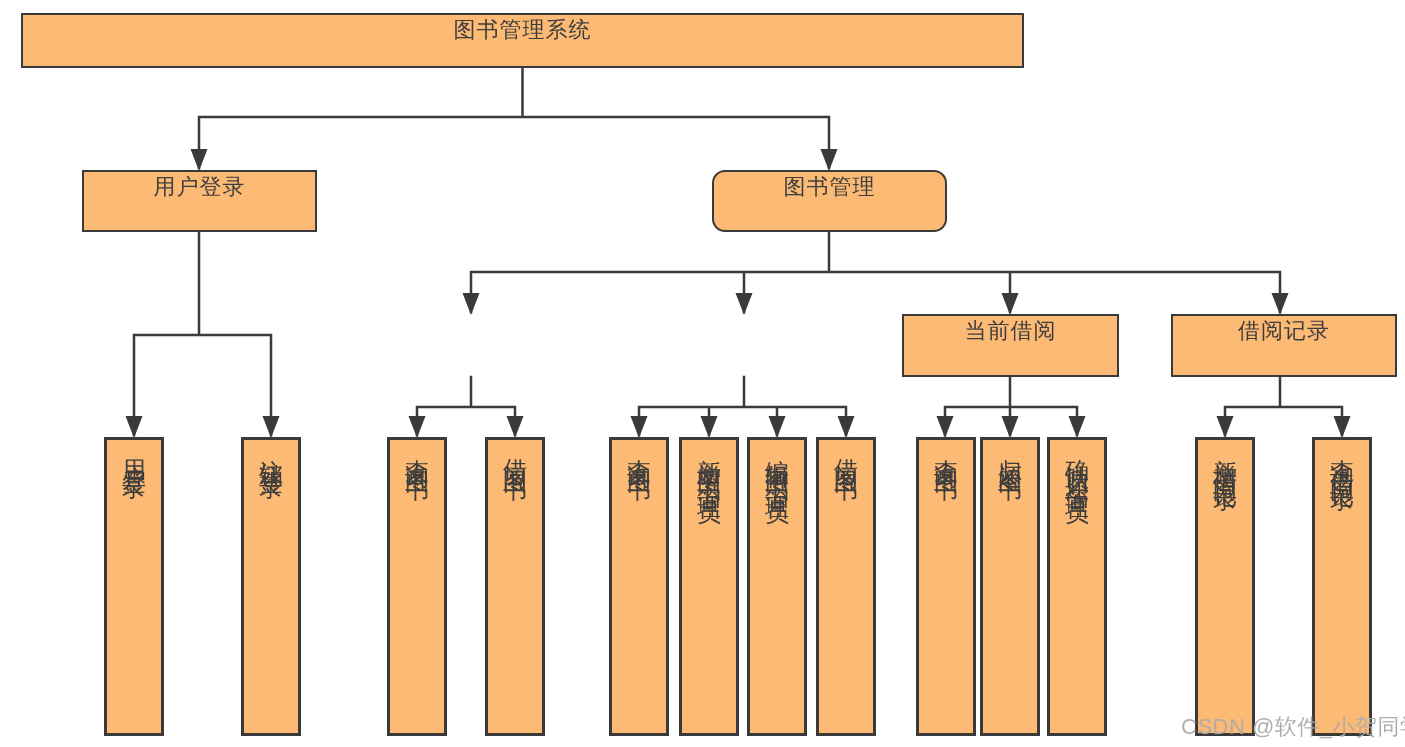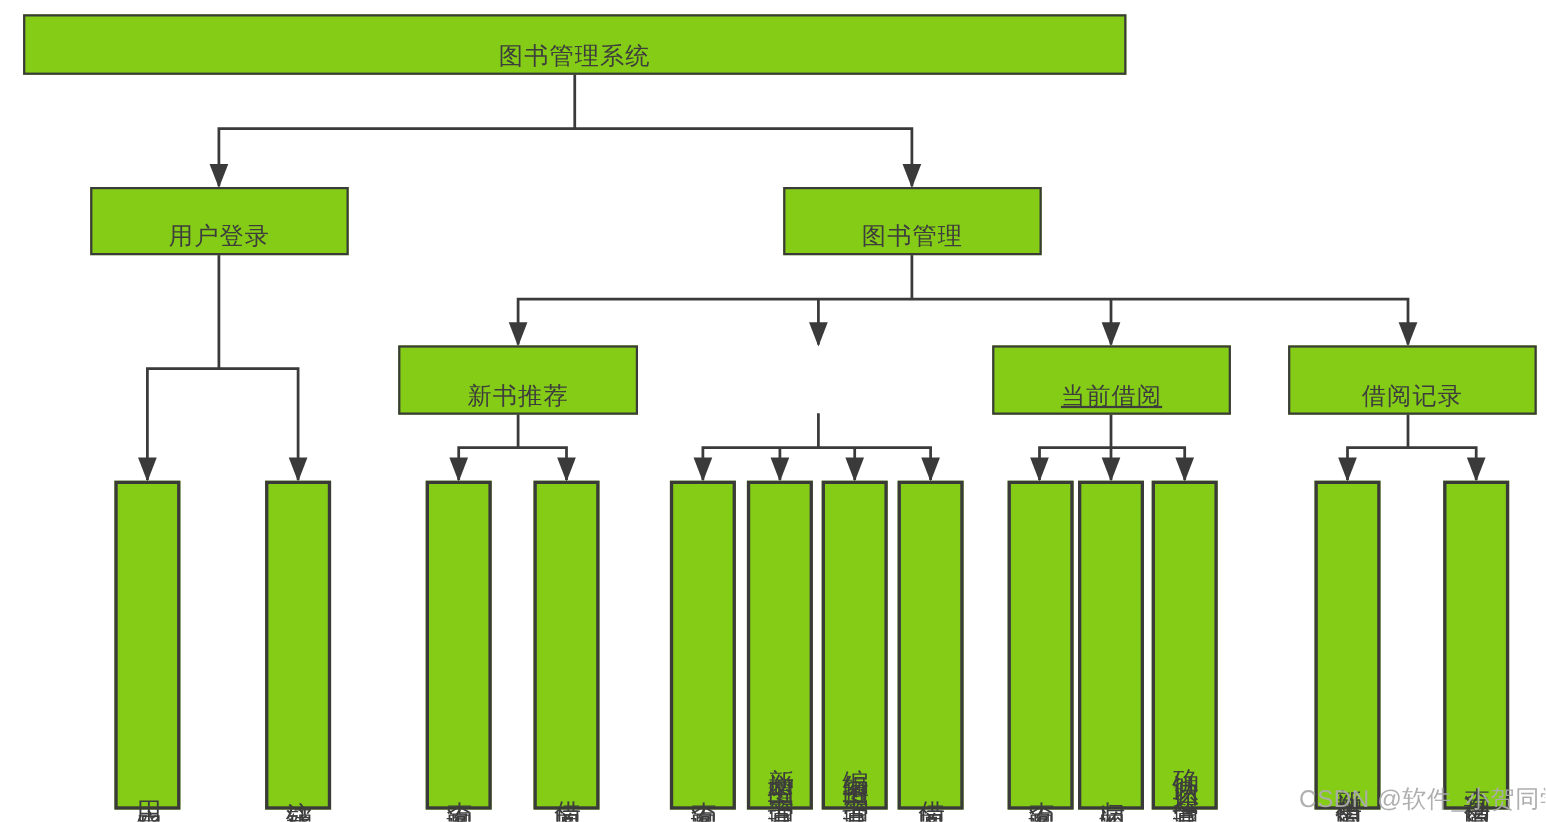--- a/index.html
+++ b/index.html
@@ -5,22 +5,22 @@
   html, body { margin:0; padding:0; background:#ffffff; }
   .stage {
     position:relative; width:1405px; height:747px;
     background:#ffffff; overflow:hidden;
     font-family:"Liberation Sans", sans-serif;
     color:#3a3a3a;
   }
   .wires { position:absolute; left:0; top:0; }
   .node {
     position:absolute; box-sizing:border-box;
-    border:2.5px solid #3a3a3a; background:#84cc16;
-    display:flex; align-items:flex-end; justify-content:center;
+    border:2.5px solid #3a3a3a; background:#fdba74;
+    display:flex; align-items:flex-start; justify-content:center;
     font-size:22px; letter-spacing:1px; color:#3d3d3d;
     z-index:2;
   }
   .leaf { border-width:3px; }
   .leaf .vtext {
     writing-mode:vertical-rl; text-orientation:mixed;
     font-size:24px; letter-spacing:6px; line-height:1;
     color:#3d3d3d;
   }
   .watermark {
@@ -73,28 +73,25 @@
     </g>
   </svg>
 
   <div class="node" style="left:21px; top:13px; width:1003px; height:55px;">
     <span>图书管理系统</span>
   </div>
 
   <div class="node" style="left:82px; top:170px; width:235px; height:62px;">
     <span>用户登录</span>
   </div>
-  <div class="node" style="left:712px; top:170px; width:235px; height:62px;">
+  <div class="node" style="left:712px; top:170px; width:235px; height:62px;border-radius:13px;">
     <span>图书管理</span>
   </div>
 
-  <div class="node" style="left:362px; top:314px; width:218px; height:63px;">
-    <span>新书推荐</span>
-  </div>
-  <div class="node" style="left:902px; top:314px; width:217px; height:63px;text-decoration:underline;">
+  <div class="node" style="left:902px; top:314px; width:217px; height:63px;">
     <span>当前借阅</span>
   </div>
   <div class="node" style="left:1171px; top:314px; width:226px; height:63px;">
     <span>借阅记录</span>
   </div>
 
   <div class="node leaf" style="left:104px; top:437px; width:60px; height:299px;">
     <span class="vtext">用户登录</span>
   </div>
   <div class="node leaf" style="left:241px; top:437px; width:60px; height:299px;">

